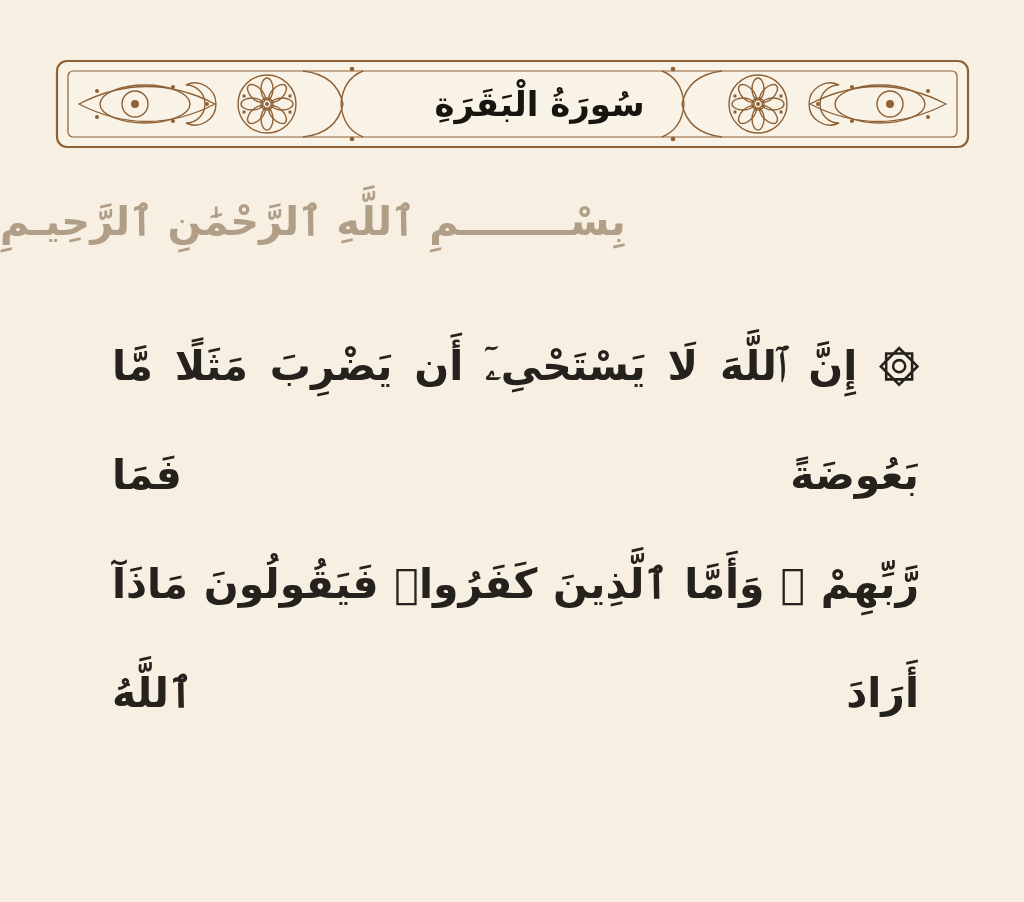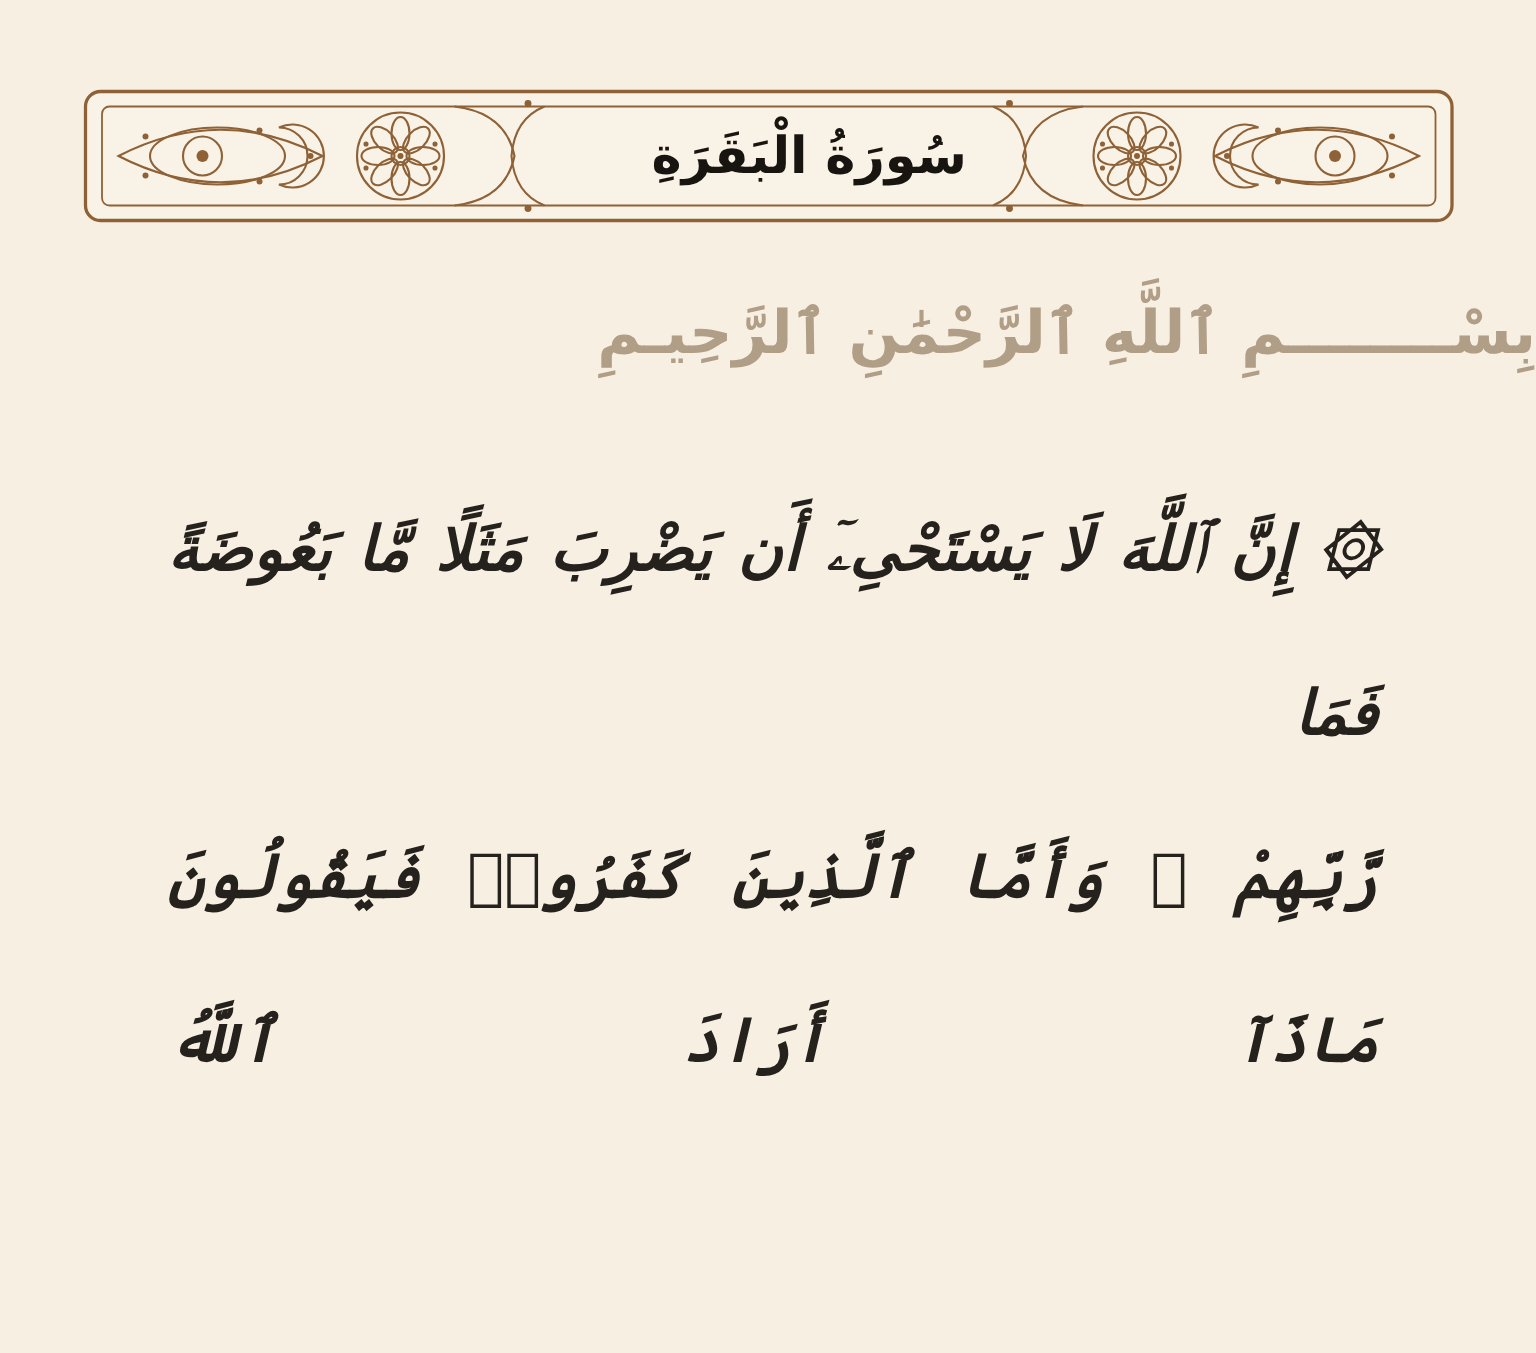--- a/index.html
+++ b/index.html
@@ -14,31 +14,31 @@
   .banner svg { position:absolute; left:0; top:0; }
   .banner-title {
     position:absolute; left:0; top:0; width:100%; height:100%;
     display:flex; align-items:center; justify-content:center;
     font-size:34px; font-weight:bold; color:#181410; direction:rtl;
   }
 
   
   .bismillah {
     position:absolute; left:0; top:198px; width:100%;
-    text-align:right; direction:rtl;
+    text-align:left; direction:rtl;
     font-size:40px; color:#b09e86; font-weight:bold;
   }
 
   
   .verse-block {
     position:absolute; top:312px; right:105px; left:112px;
     direction:rtl; color:#25211c;
     font-size:41px; font-weight:bold; line-height:109px;
   }
-  .verse-line { text-align:justify; text-align-last:justify; text-justify:inter-word;font-style:italic; }
+  .verse-line { text-align:justify; text-align-last:justify; text-justify:inter-word; }
 </style>
 </head>
 <body>
 
 <div class="page">
 
   <div class="banner">
     <svg width="915" height="92" viewBox="0 0 915 92">
       <defs>
         <g id="cluster" stroke="#8e6136" fill="none" stroke-width="1.4">

